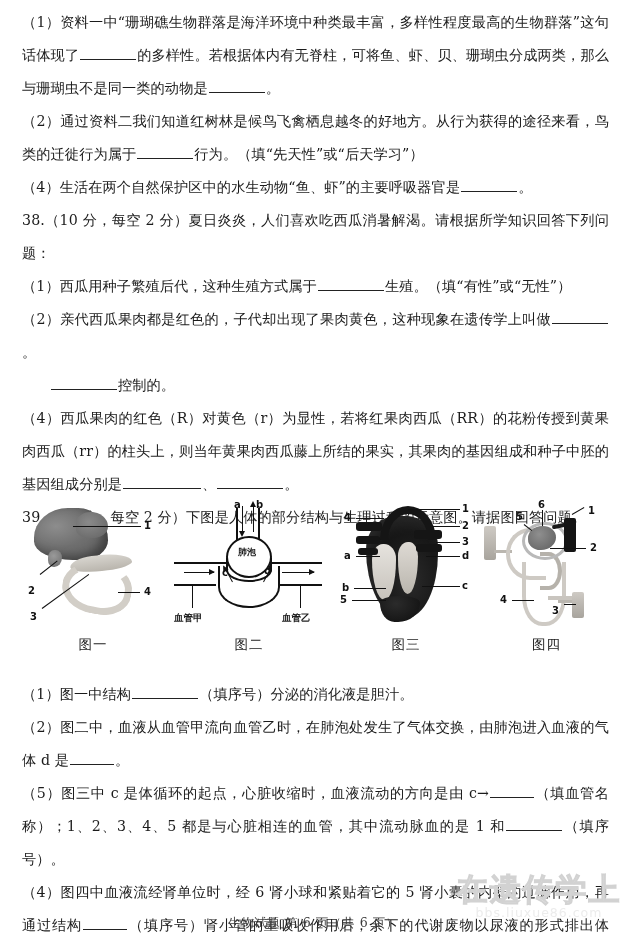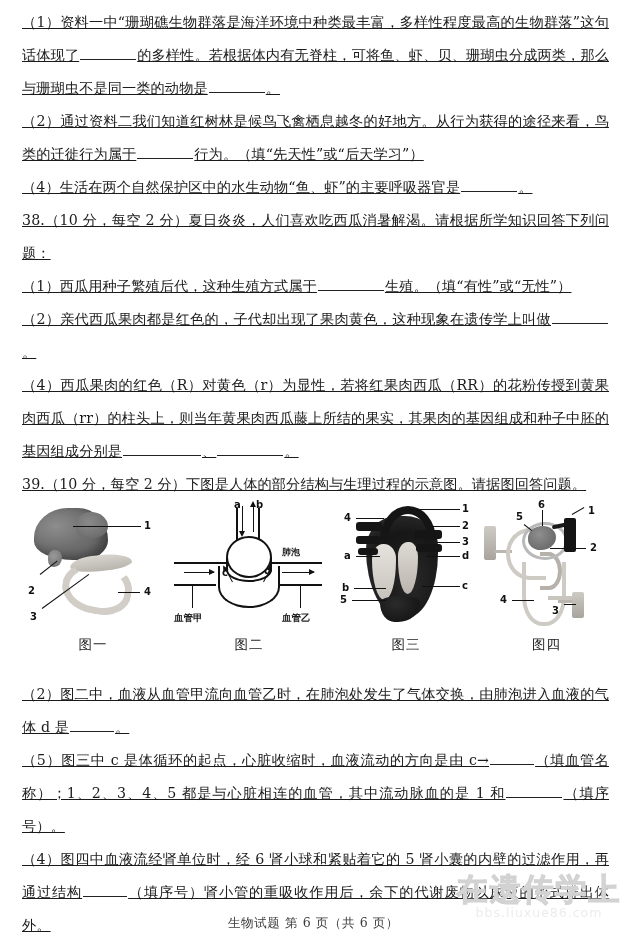--- a/index.html
+++ b/index.html
@@ -20,21 +20,20 @@
     width: 627px;
     height: 944px;
     padding: 0;
     box-sizing: border-box;
   }
   .body-text {
     position: absolute;
     left: 22px;
     right: 18px;
     top: 6px;
-    text-decoration: underline;
   }
   p.q {
     margin: 0 0 0 0;
     font-size: 14.2px;
     line-height: 33px;
     text-align: justify;
     text-justify: inter-ideograph;
     letter-spacing: 0.1px;
   }
   p.indent { text-indent: 0; }
@@ -147,21 +146,20 @@
   }
   .alv-text {
     position: absolute;
     left: 58px; top: 46px;
     width: 38px;
     text-align: center;
     font-size: 9px;
     font-weight: bold;
     font-family: "DejaVu Sans", "Liberation Sans", sans-serif;
     z-index: 3;
-    margin-left: 44px;
   }
   .alv-neck-l {
     position: absolute;
     left: 66px; top: 8px;
     width: 2px; height: 32px;
     background: #111;
   }
   .alv-neck-r {
     position: absolute;
     left: 88px; top: 8px;
@@ -462,20 +460,21 @@
 
     <p class="q"><span>（4）生活在两个自然保护区中的水生动物“鱼、虾”的主要呼吸器官是</span><span class="blank b-md"></span><span>。</span></p>
 
     <p class="q">38.（10 分，每空 2 分）夏日炎炎，人们喜欢吃西瓜消暑解渴。请根据所学知识回答下列问题：</p>
 
     <p class="q"><span>（1）西瓜用种子繁殖后代，这种生殖方式属于</span><span class="blank b-lg"></span><span>生殖。（填“有性”或“无性”）</span></p>
 
     <p class="q"><span>（2）亲代西瓜果肉都是红色的，子代却出现了果肉黄色，这种现象在遗传学上叫做</span><span class="blank b-md"></span><span>。</span></p>
 
 
+    <p class="q indent"><span style="display:inline-block;width:28px"></span><span class="blank b-lg"></span><span>控制的。</span></p>
 
     <p class="q"><span>（4）西瓜果肉的红色（R）对黄色（r）为显性，若将红果肉西瓜（RR）的花粉传授到黄果肉西瓜（rr）的柱头上，则当年黄果肉西瓜藤上所结的果实，其果肉的基因组成和种子中胚的基因组成分别是</span><span class="blank b-xl"></span><span>、</span><span class="blank b-lg"></span><span>。</span></p>
 
     <p class="q">39.（10 分，每空 2 分）下图是人体的部分结构与生理过程的示意图。请据图回答问题。</p>
   </div>
 
   <div class="figures">
 
     <div class="fig fig1">
       <div class="fig-canvas">
@@ -612,20 +611,21 @@
         <span class="lbl" style="left:36px; top:12px;">5</span>
 
         <div class="lead lead-v" style="left:62px; top:10px; height:16px;"></div>
         <span class="lbl" style="left:58px; top:0px;">6</span>
       </div>
       <div class="fig-caption">图四</div>
     </div>
   </div>
 
   <div class="body-text" style="top:678px;">
+    <p class="q"><span>（1）图一中结构</span><span class="blank b-lg"></span><span>（填序号）分泌的消化液是胆汁。</span></p>
 
     <p class="q"><span>（2）图二中，血液从血管甲流向血管乙时，在肺泡处发生了气体交换，由肺泡进入血液的气体 d 是</span><span class="blank b-sm"></span><span>。</span></p>
 
     <p class="q"><span>（5）图三中 c 是体循环的起点，心脏收缩时，血液流动的方向是由 c→</span><span class="blank b-sm"></span><span>（填血管名称）；1、2、3、4、5 都是与心脏相连的血管，其中流动脉血的是 1 和</span><span class="blank b-md"></span><span>（填序号）。</span></p>
 
     <p class="q"><span>（4）图四中血液流经肾单位时，经 6 肾小球和紧贴着它的 5 肾小囊的内壁的过滤作用，再通过结构</span><span class="blank b-sm"></span><span>（填序号）肾小管的重吸收作用后，余下的代谢废物以尿液的形式排出体外。</span></p>
   </div>
 
   <div class="watermark">
     <div class="wm-main">在遗传学上</div>

